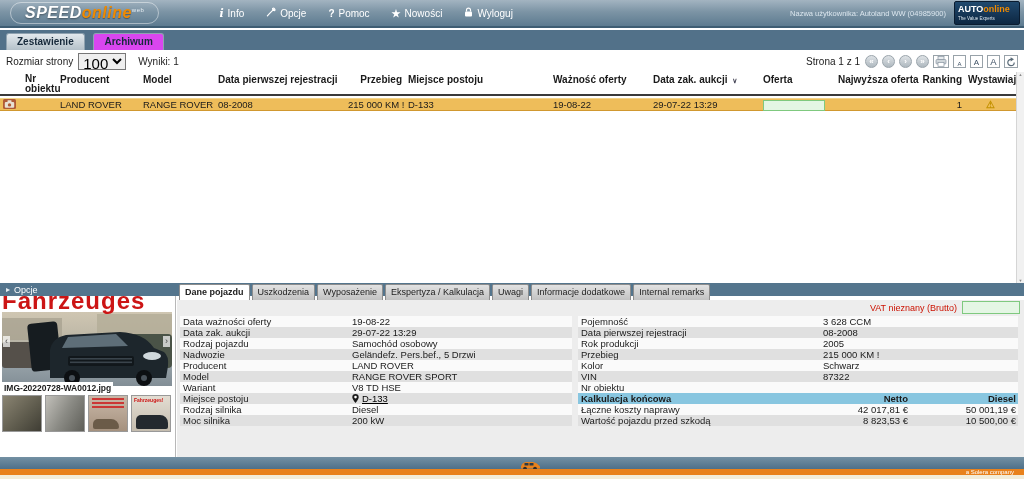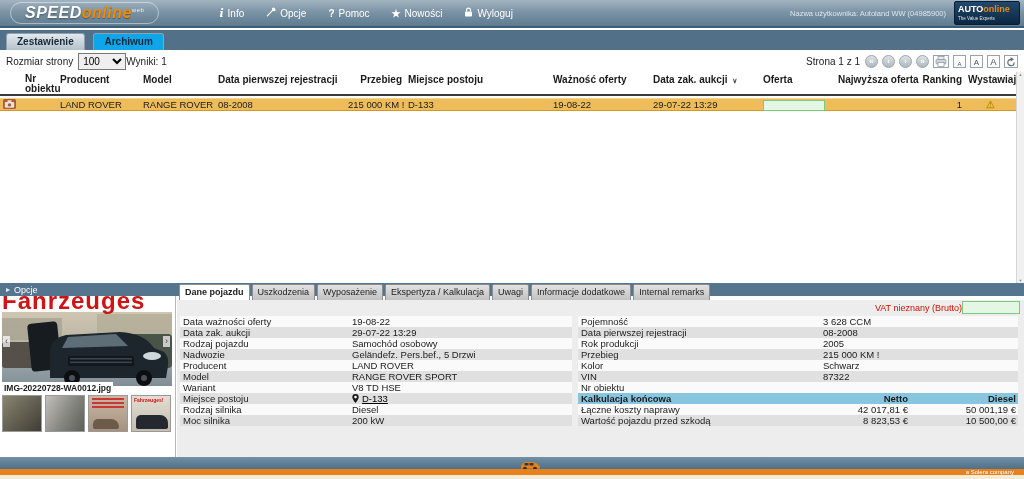--- a/index.html
+++ b/index.html
@@ -24,27 +24,27 @@
     border:1px solid #0a1c30;border-radius:2px;padding:2px 3px;line-height:9px;white-space:nowrap}
   .b-auto{color:#fff;font-weight:bold;font-size:9px}
   .b-online{color:#f08a00;font-weight:bold;font-size:9px}
   .b-tag{color:#d9e4ec;font-size:4.5px}
 
   
   .tabstrip{position:absolute;top:30px;left:0;width:1024px;height:20px;background:#527189}
   .mtab{display:inline-block;margin-left:6px;margin-top:3px;padding:2px 10px 3px;font-size:10px;font-weight:bold;
     border:1px solid #8fa2b0;border-bottom:none;border-radius:3px 3px 0 0;cursor:pointer;color:#16293a}
   .mtab.inactive{background:linear-gradient(#e3e9ed,#b4c1c9)}
-  .mtab.active{background:#0ea5e9}
+  .mtab.active{background:#d946ef}
 
   
   .toolbar{position:absolute;top:50px;left:0;width:1024px;height:22px;background:#fff;
     display:flex;align-items:center;padding:0 6px}
   .toolbar .lbl{font-size:10px;color:#222;margin-right:5px}
-  .pagesize{width:48px;height:17px;font-size:10px;font-family:"Liberation Sans",sans-serif;border:1px solid #777;}
+  .pagesize{width:48px;height:17px;font-size:15px;font-family:"Liberation Sans",sans-serif;border:1px solid #777;margin-right:12px}
   .tb-right{margin-left:auto;display:flex;align-items:center;gap:4px}
   .pgind{font-size:10px;margin-right:1px}
   .pgbtn{width:13px;height:13px;border-radius:50%;border:1px solid #9aa4ab;color:#fff;font-size:8px;font-weight:bold;
     background:linear-gradient(#dfe3e6,#aeb8bf);display:flex;align-items:center;justify-content:center;cursor:pointer}
   .sqbtn{min-width:13px;height:13px;border:1px solid #98a2a9;background:#fff;color:#3c4f63;
     display:flex;align-items:flex-end;justify-content:center;cursor:pointer;padding:0 1px}
   .fA1{font-size:6px}.fA2{font-size:8px}.fA3{font-size:9.5px}
 
   
   .gridhead{position:absolute;top:72px;left:0;width:1016px;height:24px;display:flex;
@@ -91,21 +91,21 @@
   .t1{background:linear-gradient(135deg,#8a8472,#5d5a4c 60%,#3f3d34)}
   .t2{background:linear-gradient(120deg,#c2c0ba,#8b8b85 50%,#5e5e58)}
   .t3{background:linear-gradient(#c9b8a8,#a5917e)}
   .t4{background:linear-gradient(#e3ddd2,#c4bcae)}
   .redlines span{display:block;height:2px;background:#c22;margin:2px 3px;opacity:.85}
   .t-overlay{position:absolute;top:1px;left:2px;font-size:5px;font-weight:bold;color:#c11;white-space:nowrap}
   .carblob{position:absolute;bottom:2px;left:4px;width:32px;height:14px;background:#23292e;border-radius:5px 8px 2px 2px}
 
   
   .dcontent{position:absolute;top:300px;left:177px;width:847px;height:157px;background:#ededed}
-  .vatrow{position:absolute;top:1px;right:4px;display:flex;align-items:center;}
+  .vatrow{position:absolute;top:1px;right:4px;display:flex;align-items:center;gap:5px}
   .vatlabel{color:#cc1100;font-size:9px}
   .vatinput{display:inline-block;width:58px;height:13px;background:#e4f6e4;border:1px solid #7fc97f}
   .ftable{position:absolute;top:16px}
   .ftable.lft{left:3px;width:392px}
   .ftable.rgt{left:401px;width:440px}
   .frow{display:flex;height:11px;align-items:center;font-size:9.5px;background:#fafafa}
   .frow.alt{background:#e0e0e0}
   .frow.calc-head{background:#88c6e0;font-weight:bold}
   .flabel{padding-left:3px;white-space:nowrap;overflow:hidden}
   .lft .flabel{width:172px}

